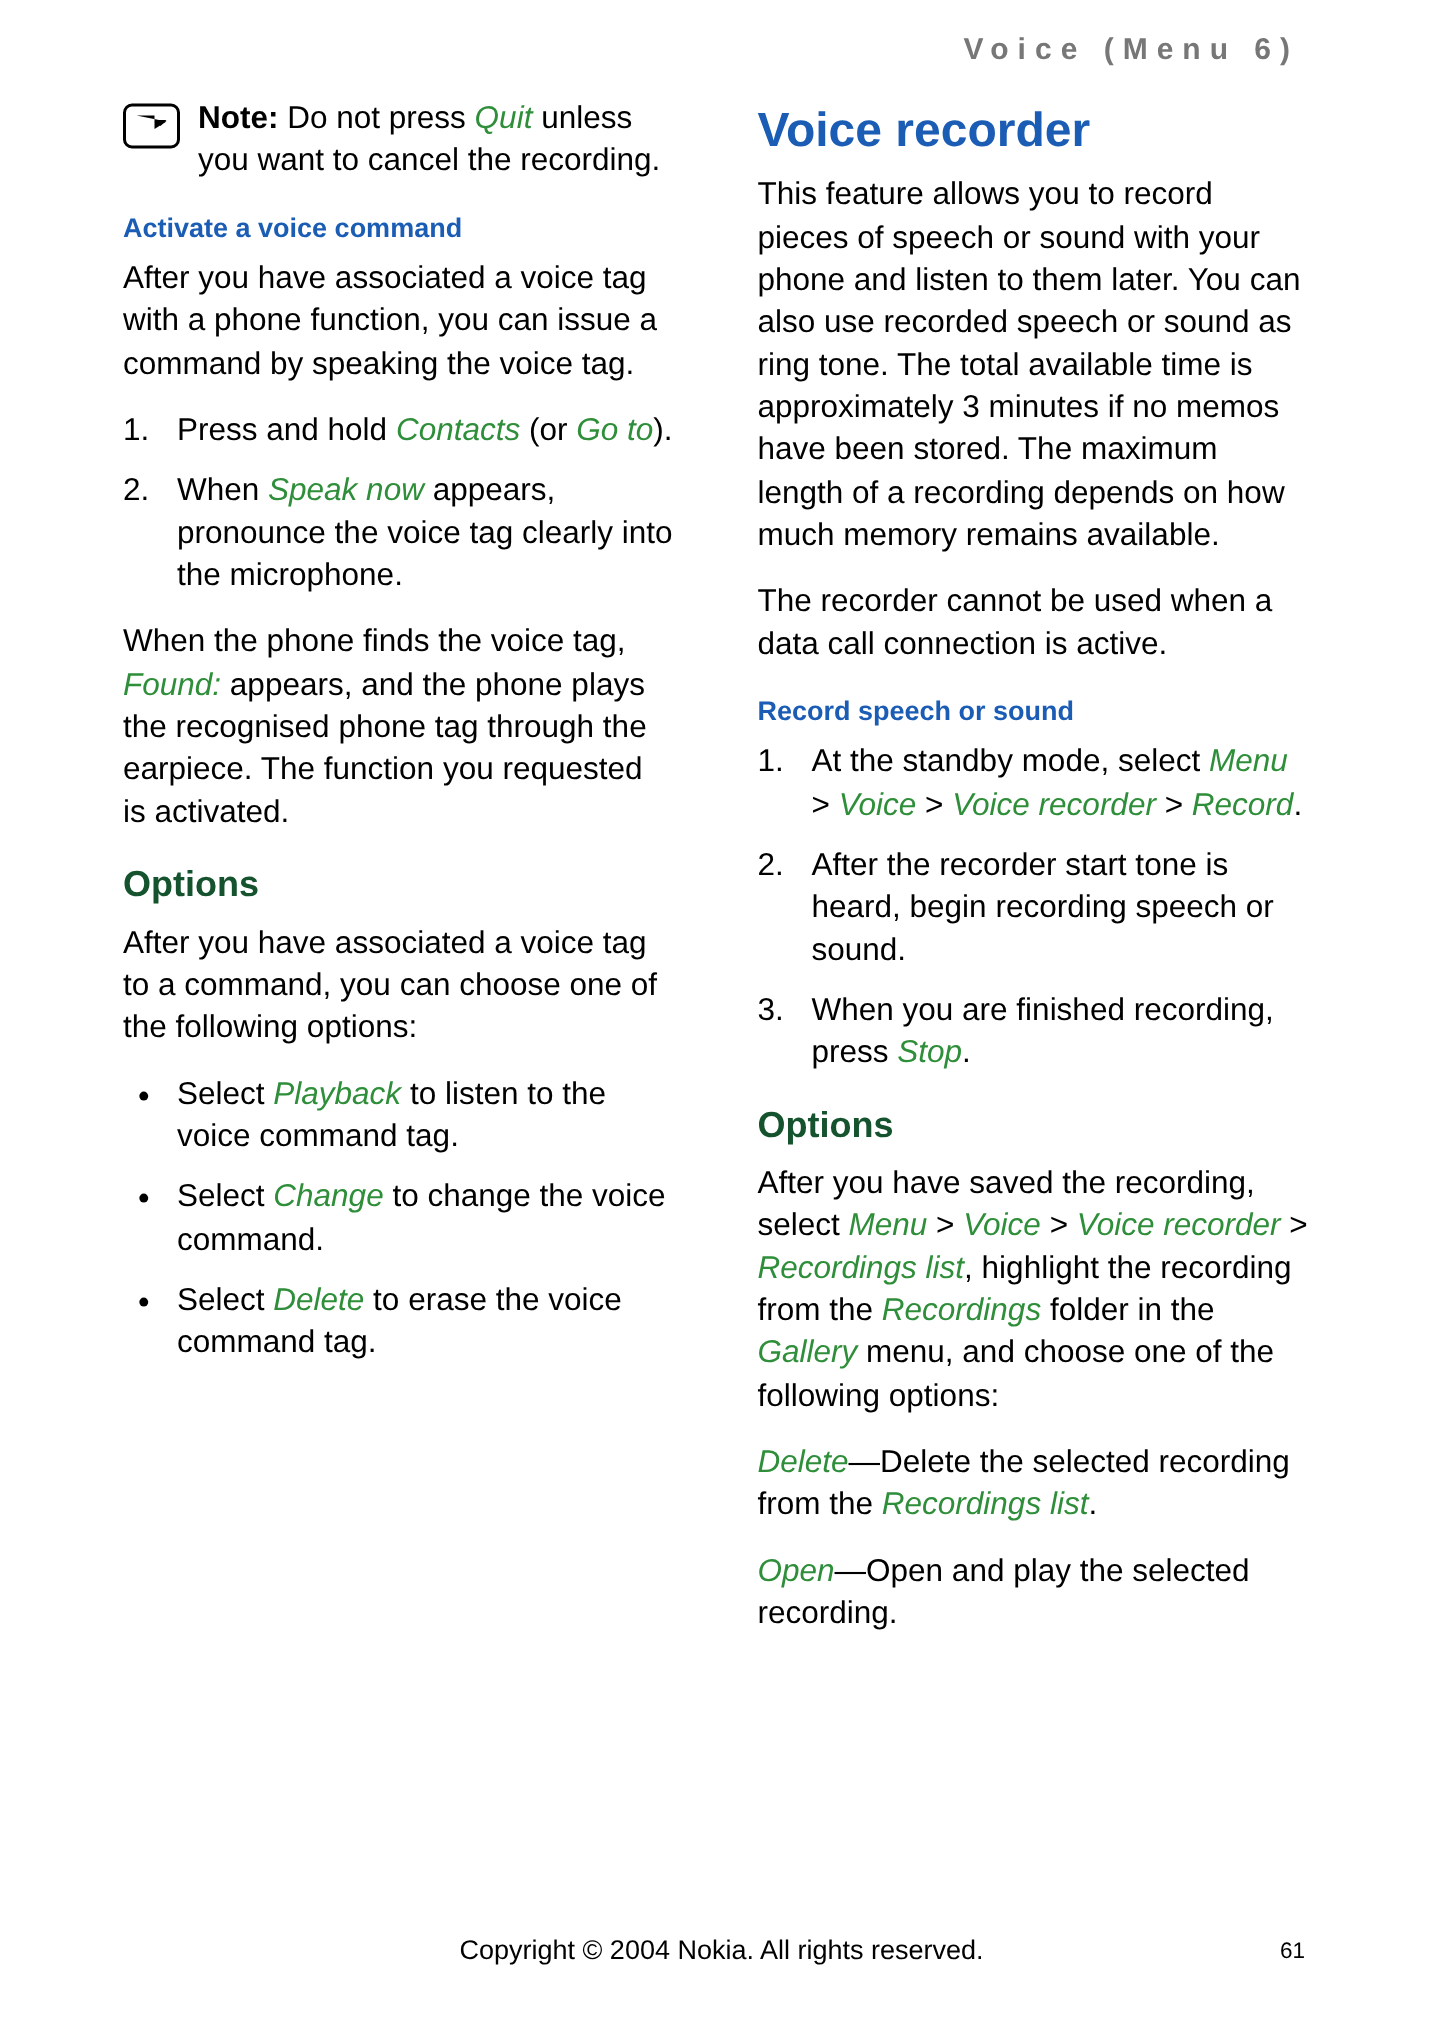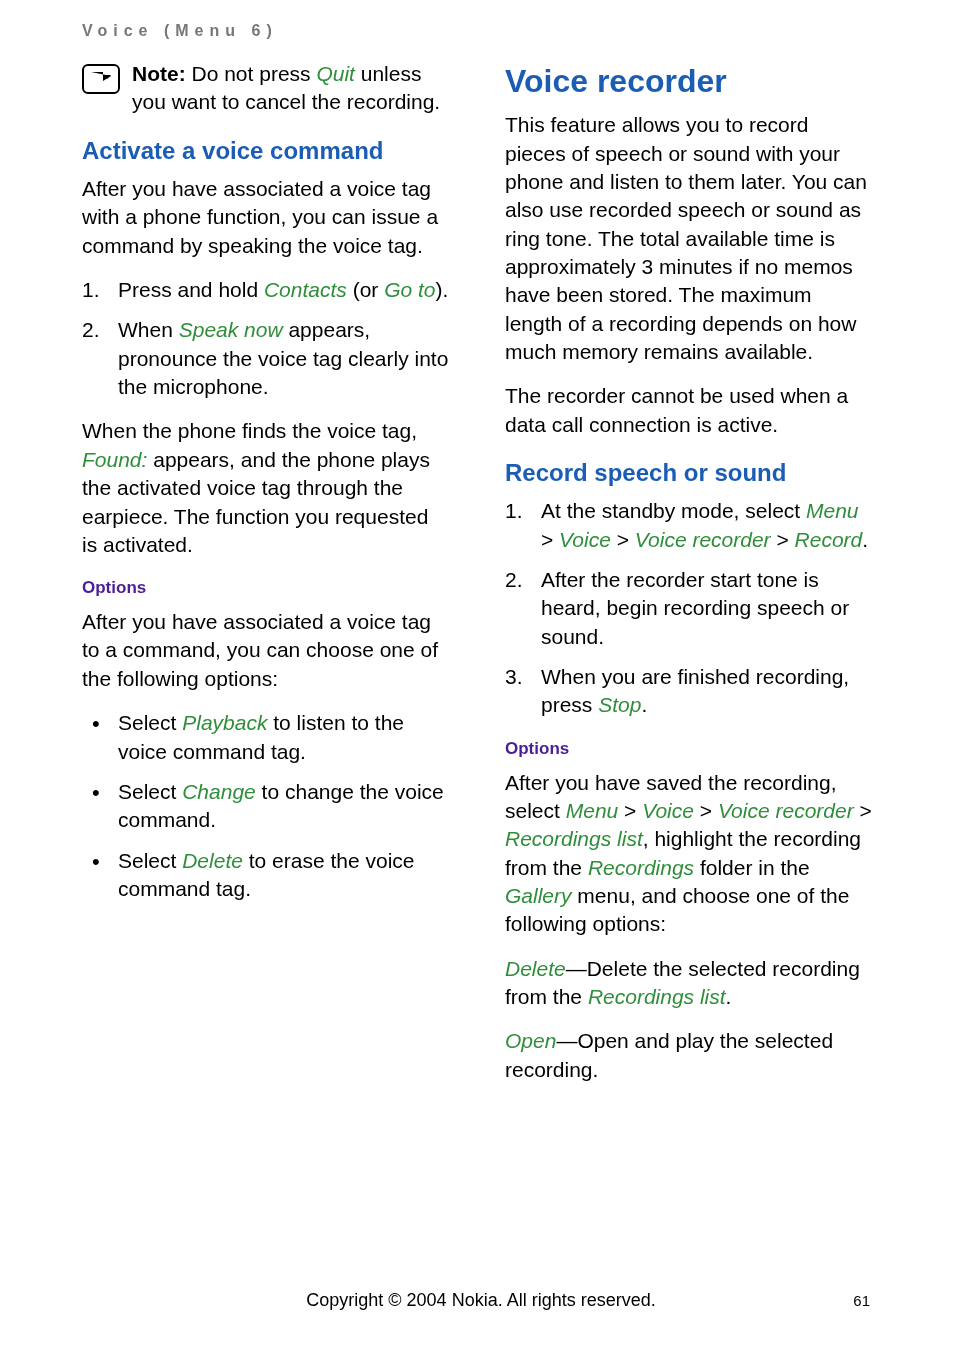--- a/index.html
+++ b/index.html
@@ -9,21 +9,22 @@
     background: #ffffff;
     font-family: Arial, Helvetica, sans-serif;
     position: relative;
     color: #000000;
   }
   .page {
     padding: 22px 82px 0 82px;
     width: 100%;
   }
   .running-header {
-    font-size: 16px;
+    text-align: right;
+    font-size: 20px;
     letter-spacing: 6px;
     color: #777777;
     font-weight: bold;
     margin-bottom: 20px;
     padding-right: 6px;
   }
   .columns {
     display: flex;
     gap: 56px;
   }
@@ -74,34 +75,34 @@
     position: absolute;
     width: 6px;
     height: 6px;
     background: #fff;
     border-radius: 50%;
     top: 4px;
     left: 4px;
   }
   .h2-blue {
     color: #1b5db4;
-    font-size: 24px;
+    font-size: 18px;
     font-weight: bold;
     margin-top: 18px;
     margin-bottom: 8px;
   }
   .h1-blue {
     color: #1b5db4;
     font-size: 32px;
     font-weight: bold;
     margin-bottom: 8px;
   }
   .h3-blue {
-    color: #4c1d95;
-    font-size: 17px;
+    color: #14532d;
+    font-size: 24px;
     font-weight: bold;
     margin-top: 18px;
     margin-bottom: 8px;
   }
   ol.num-list {
     list-style: none;
     margin-bottom: 16px;
   }
   ol.num-list li {
     margin-bottom: 12px;
@@ -178,21 +179,21 @@
           <span class="num">1.</span>
           <span>Press and hold </span><span class="ui-green">Contacts</span><span> (or </span><span class="ui-green">Go to</span><span>).</span>
         </li>
         <li>
           <span class="num">2.</span>
           <span>When </span><span class="ui-green">Speak now</span><span> appears, pronounce the voice tag clearly into the microphone.</span>
         </li>
       </ol>
 
       <p class="para">
-        <span>When the phone finds the voice tag, </span><span class="ui-green">Found:</span><span> appears, and the phone plays the activated voice tag through the earpiece. The function you requested is activated.</span>
+        <span>When the phone finds the voice tag, </span><span class="ui-green">Found:</span><span> appears, and the phone plays the recognised phone tag through the earpiece. The function you requested is activated.</span>
       </p>
 
       <h3 class="h3-blue">Options</h3>
       <p class="para">After you have associated a voice tag to a command, you can choose one of the following options:</p>
 
       <ul class="bullets">
         <li>
           <span>Select </span><span class="ui-green">Playback</span><span> to listen to the voice command tag.</span>
         </li>
         <li>

